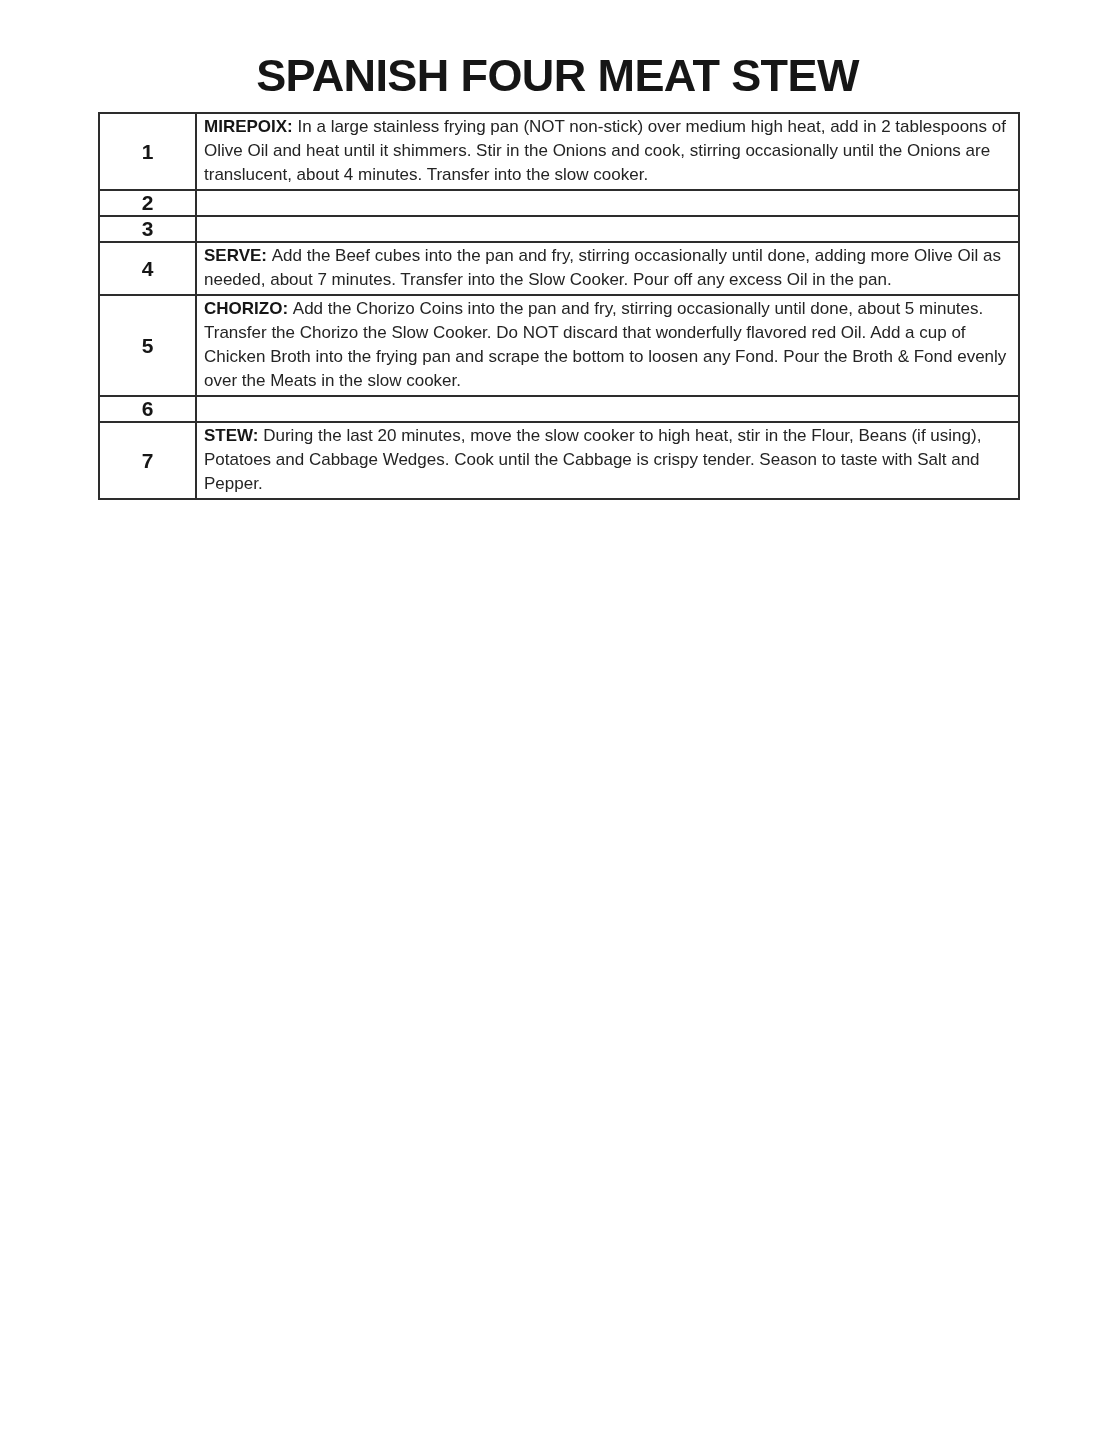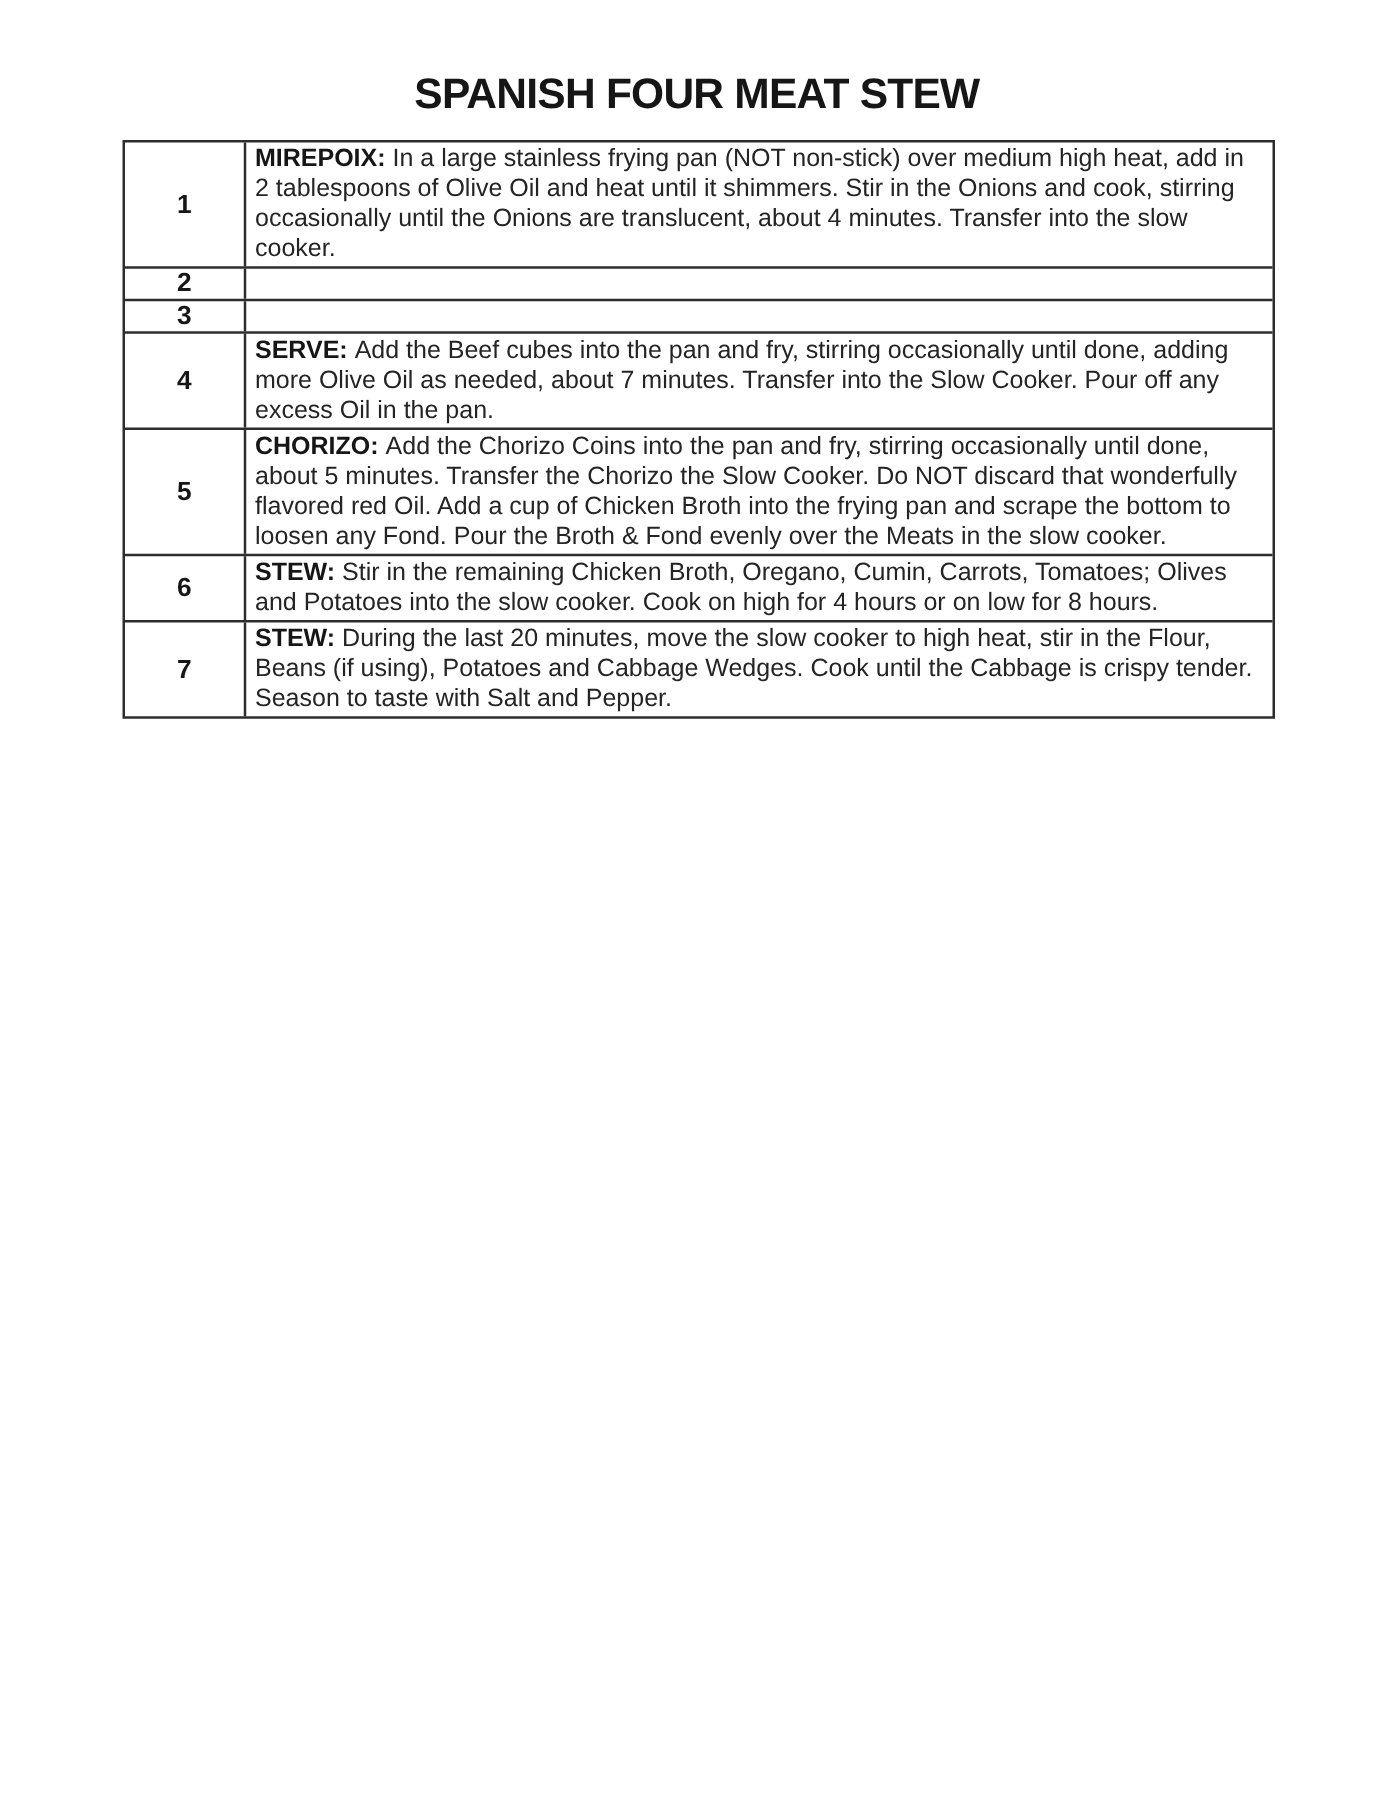--- a/index.html
+++ b/index.html
@@ -15,21 +15,21 @@
     position: relative;
     overflow: hidden;
   }
   .page {
     width: 1115px;
     height: 1444px;
   }
   .title {
     margin: 55px 0 0 0;
     text-align: center;
-    font-size: 34px;
+    font-size: 45px;
     line-height: 41px;
     font-weight: 700;
     letter-spacing: -0.6px;
     color: #161616;
   }
   .recipe-table {
     box-sizing: border-box;
     margin: 16px 0 0 98px;
     width: 922px;
     border: 2px solid #2d2d2d;
@@ -49,21 +49,21 @@
     display: flex;
     align-items: center;
     justify-content: center;
     font-weight: 700;
     font-size: 21px;
     color: #161616;
   }
   .cell-txt {
     flex: 1 1 auto;
     padding: 1px 8px 2px 7px;
-    font-size: 20px;
+    font-size: 17px;
     line-height: 24px;
     color: #242424;
     border-radius: 14px;
   }
   .step-label {
     font-weight: 700;
     color: #161616;
     margin-right: 0.28em;
   }
   .step-label:empty {
@@ -114,23 +114,20 @@
     </div>
     <div class="cell-txt">
       <span class="step-label">CHORIZO:</span><span class="step-text">Add the Chorizo Coins into the pan and fry, stirring occasionally until done, about 5 minutes. Transfer the Chorizo the Slow Cooker. Do NOT discard that wonderfully flavored red Oil. Add a cup of Chicken Broth into the frying pan and scrape the bottom to loosen any Fond. Pour the Broth &amp; Fond evenly over the Meats in the slow cooker.</span>
     </div>
   </div>
 
   <div class="row">
     <div class="cell-num">
       <span class="num-text">6</span>
     </div>
-    <div class="cell-txt">
-      <span class="step-label">STEW:</span><span class="step-text">Stir in the remaining Chicken Broth, Oregano, Cumin, Carrots, Tomatoes; Olives and Potatoes into the slow cooker. Cook on high for 4 hours or on low for 8 hours.</span>
-    </div>
   </div>
 
   <div class="row">
     <div class="cell-num">
       <span class="num-text">7</span>
     </div>
     <div class="cell-txt">
       <span class="step-label">STEW:</span><span class="step-text">During the last 20 minutes, move the slow cooker to high heat, stir in the Flour, Beans (if using), Potatoes and Cabbage Wedges. Cook until the Cabbage is crispy tender. Season to taste with Salt and Pepper.</span>
     </div>
   </div>

